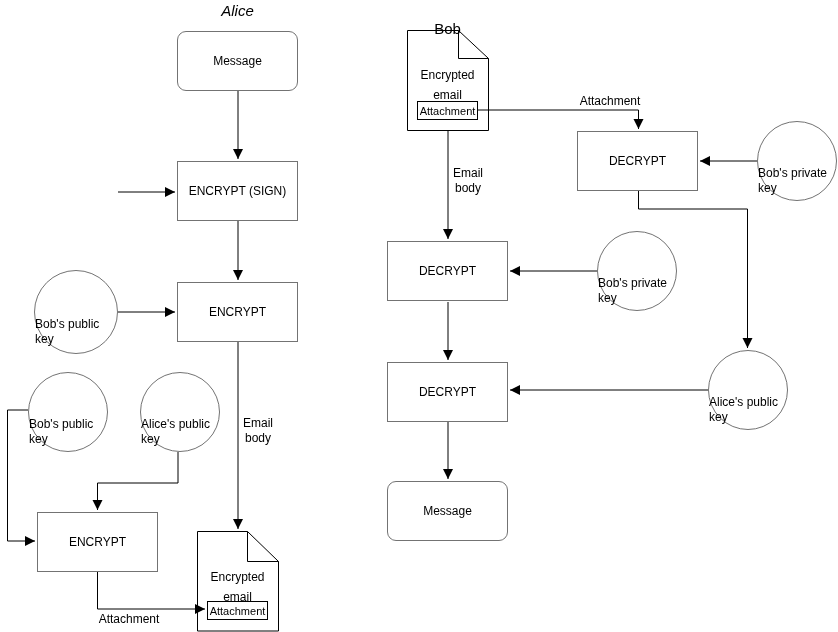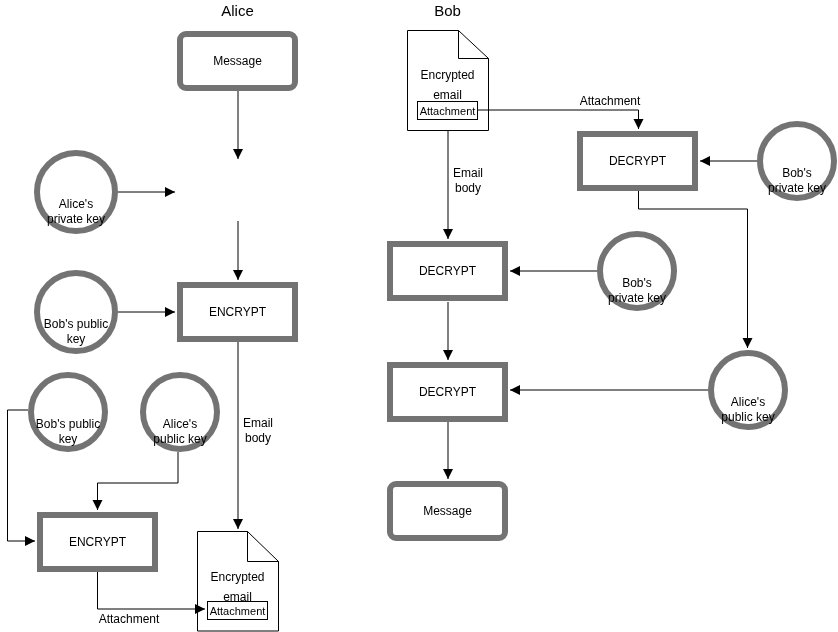--- a/index.html
+++ b/index.html
@@ -1,21 +1,21 @@
 <!DOCTYPE html>
 <html><head>
 <meta charset="utf-8">
 <style>
   html,body{margin:0;padding:0;background:#ffffff;}
   .canvas{position:relative;width:838px;height:632px;background:#ffffff;
           font-family:"Liberation Sans",sans-serif;color:#000;overflow:hidden;}
   .wires{position:absolute;left:0;top:0;}
-  .node{position:absolute;border:6px solid #737373;background:#fff;display:flex;
+  .node{position:absolute;border:1px solid #737373;background:#fff;display:flex;
         align-items:center;justify-content:center;font-size:12px;line-height:15px;
-        text-align:center;box-sizing:border-box;}
+        box-sizing:border-box;}
   .rounded{border-radius:9px;}
   .circle{border-radius:50%;background:transparent;}
   .circle .lbl{width:94px;margin-top:40px;}
   .title{position:absolute;font-size:15px;text-align:center;}
   .edge-label{position:absolute;font-size:12px;line-height:15px;text-align:center;}
   .doc-label{position:absolute;font-size:12px;line-height:20px;text-align:center;}
   .attach-box{position:absolute;border:1px solid #000;background:#fff;display:flex;
         align-items:center;justify-content:center;font-size:11px;box-sizing:border-box;}
 </style>
 </head>
@@ -53,28 +53,28 @@
       <path d="M757,161 H700" marker-end="url(#arrow)"></path>
       <path d="M638.5,191 V209 H747.5 V348" marker-end="url(#arrow)"></path>
       <path d="M448,131 V239" marker-end="url(#arrow)"></path>
       <path d="M597,271 H510" marker-end="url(#arrow)"></path>
       <path d="M448,302 V360" marker-end="url(#arrow)"></path>
       <path d="M708,390 H510" marker-end="url(#arrow)"></path>
       <path d="M448,422 V479" marker-end="url(#arrow)"></path>
     </g>
   </svg>
 
-  <div class="title" style="left:177px;top:2px;width:121px;">Alice</div>
-  <div class="title" style="left:387px;top:2px;width:121px;">Bob</div>
+  <div class="title" style="left:177px;top:2px;width:121px;font-style:italic;">Alice</div>
+  <div class="title" style="left:387px;top:20px;width:121px;">Bob</div>
 
   <div class="node rounded" style="left:177px;top:31px;width:121px;height:60px;">
     <span>Message</span>
   </div>
-  <div class="node circle" style="left:34px;top:150px;width:84px;height:84px;">
-    <div class="lbl">Alice's private key</div>
+  <div class="node" style="left:177px;top:161px;width:121px;height:60px;">
+    <span>ENCRYPT (SIGN)</span>
   </div>
   <div class="node" style="left:177px;top:282px;width:121px;height:60px;">
     <span>ENCRYPT</span>
   </div>
   <div class="node circle" style="left:34px;top:270px;width:84px;height:84px;">
     <div class="lbl">Bob's public key</div>
   </div>
   <div class="node circle" style="left:28px;top:372px;width:80px;height:80px;">
     <div class="lbl">Bob's public key</div>
   </div>

